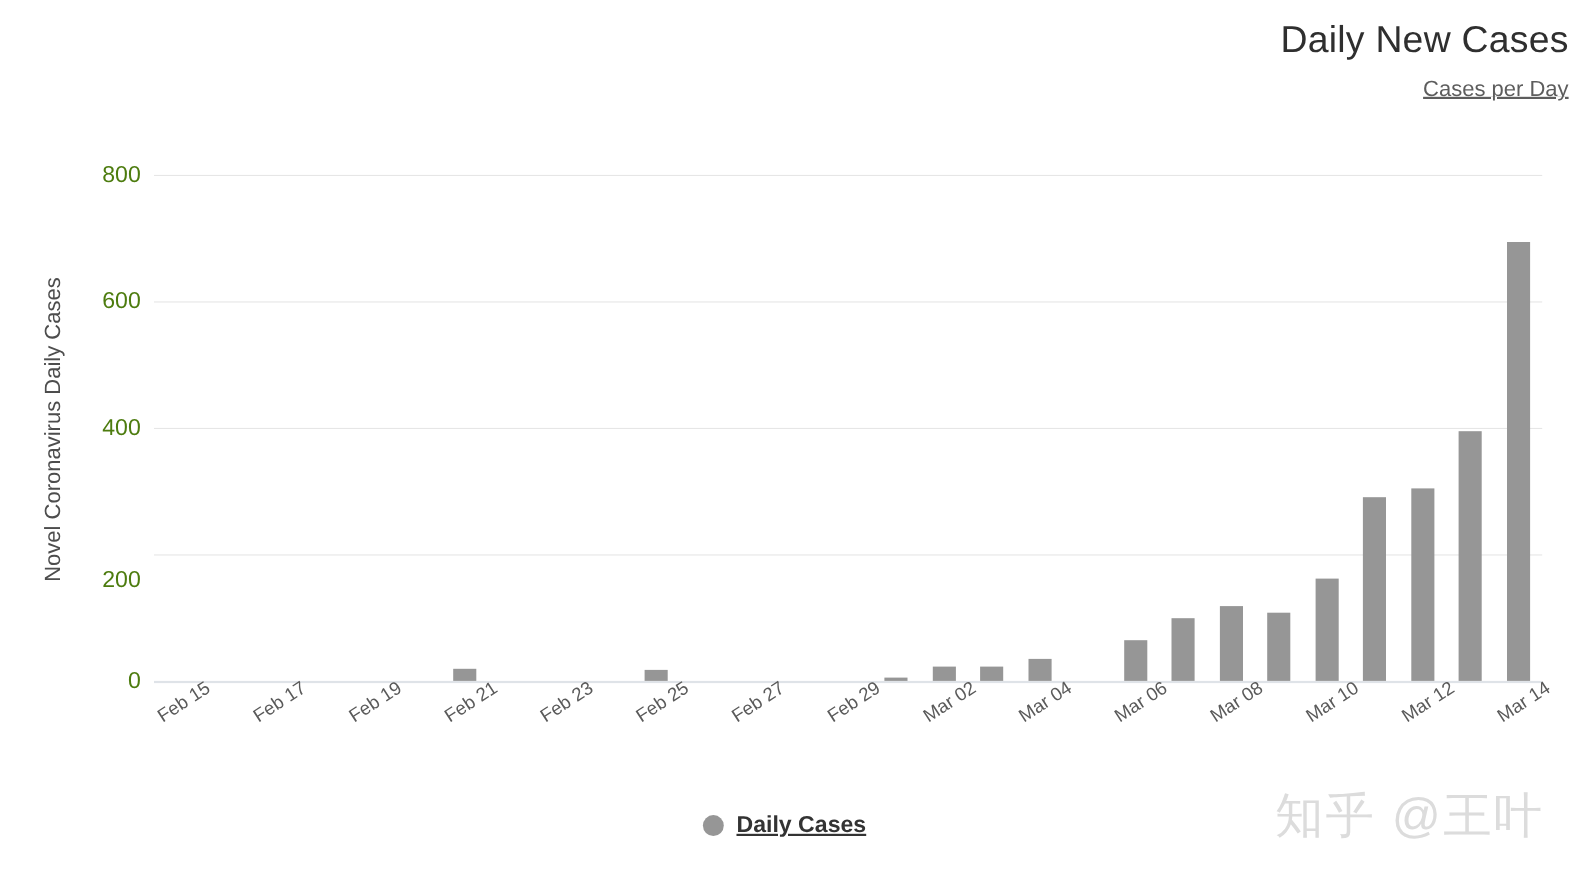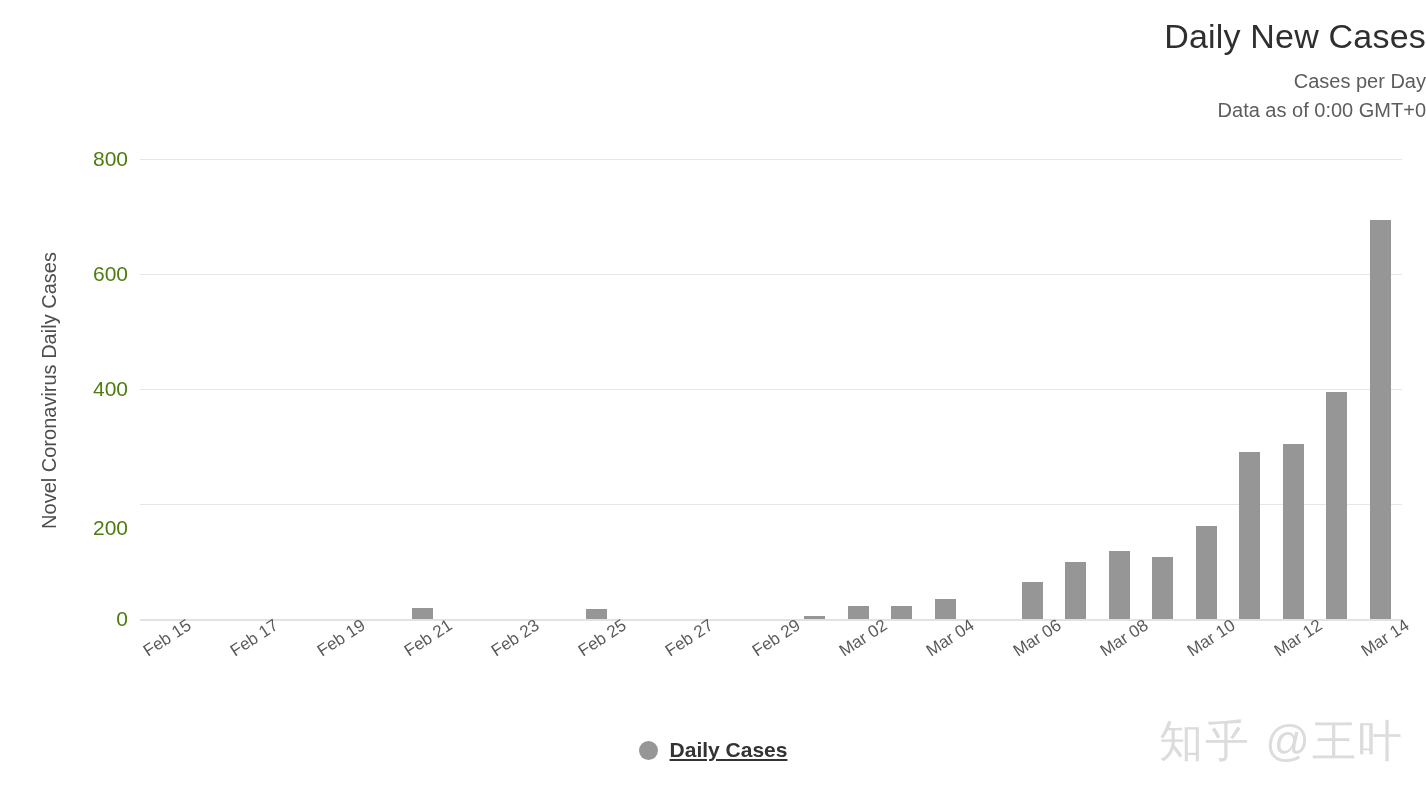--- a/index.html
+++ b/index.html
@@ -38,21 +38,21 @@
     letter-spacing: 0.2px;
     line-height: 1.1;
   }
   .chart-subtitle {
     margin-top: 12px;
     font-size: 20px;
     color: #5d5d5d;
     font-weight: 400;
     line-height: 1.45;
   }
-  .chart-subtitle span { display: block; }
+  .chart-subtitle span { display: block; text-decoration: underline; }
 
   
   .plot-wrap {
     position: absolute;
     left: 0;
     top: 0;
     width: 1426px;
     height: 792px;
   }
 
@@ -158,21 +158,20 @@
 </style>
 </head>
 <body>
 
 <div class="chart-root">
 
   <div class="title-block">
     <div class="chart-title">Daily New Cases</div>
     <div class="chart-subtitle">
       <span>Cases per Day</span>
-      <span>Data as of 0:00 GMT+0</span>
     </div>
   </div>
 
   <div class="plot-wrap">
     <div class="y-axis-title">
       <span>Novel Coronavirus Daily Cases</span>
     </div>
 
     <div class="grid-layer" id="grid-layer">
         <div class="gridline zero" style="top: 619px;"></div>

